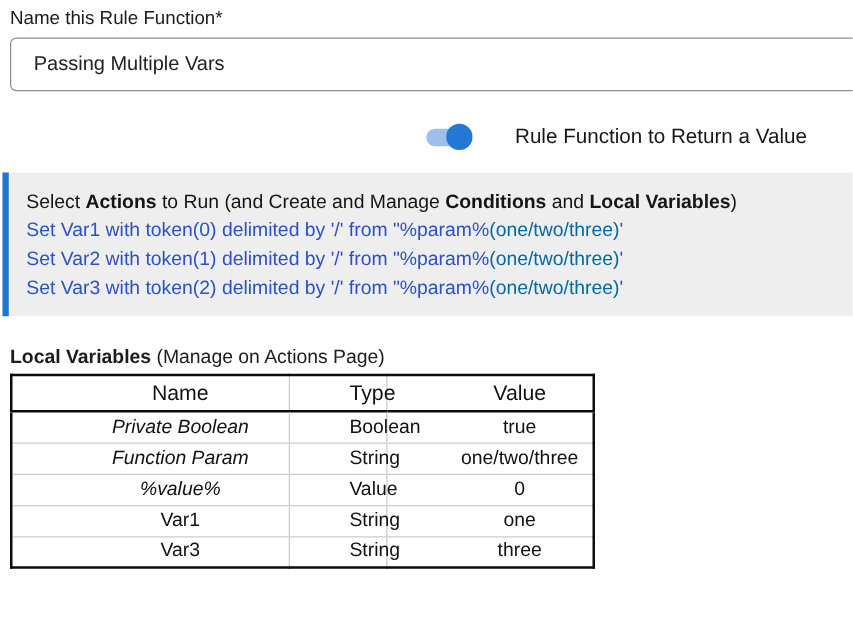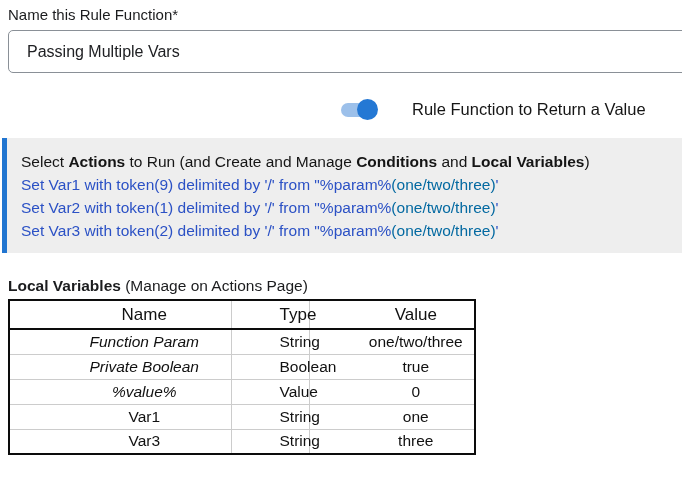--- a/index.html
+++ b/index.html
@@ -102,45 +102,45 @@
 <input class="name-input" type="text" value="Passing Multiple Vars" style="">
 
 <div class="toggle" role="switch" aria-checked="true">
   <div class="toggle-track"></div>
   <div class="toggle-thumb"></div>
 </div>
 <div class="toggle-label">Rule Function to Return a Value</div>
 
 <div class="actions-panel">
   <div class="intro-line"><span>Select </span><span class="bold">Actions</span><span> to Run (and Create and Manage </span><span class="bold">Conditions</span><span> and </span><span class="bold">Local Variables</span><span>)</span></div>
-  <div class="action-line"><span class="link">Set Var1 with token(9) delimited by '/' from "%param%</span><span class="note">(one/two/three)</span><span class="link">'</span></div>
+  <div class="action-line"><span class="link">Set Var1 with token(0) delimited by '/' from "%param%</span><span class="note">(one/two/three)</span><span class="link">'</span></div>
   <div class="action-line"><span class="link">Set Var2 with token(1) delimited by '/' from "%param%</span><span class="note">(one/two/three)</span><span class="link">'</span></div>
   <div class="action-line"><span class="link">Set Var3 with token(2) delimited by '/' from "%param%</span><span class="note">(one/two/three)</span><span class="link">'</span></div>
 </div>
 
 <div class="lv-heading"><span class="bold">Local Variables</span><span> (Manage on Actions Page)</span></div>
 
 <table class="lv-table">
   <thead>
     <tr>
       <th class="col-name">Name</th>
       <th class="col-type">Type</th>
       <th class="col-value">Value</th>
     </tr>
   </thead>
   <tbody>
     <tr>
+      <td class="italic">Private Boolean</td>
+      <td>Boolean</td>
+      <td>true</td>
+    </tr>
+    <tr>
       <td class="italic">Function Param</td>
       <td>String</td>
       <td>one/two/three</td>
-    </tr>
-    <tr>
-      <td class="italic">Private Boolean</td>
-      <td>Boolean</td>
-      <td>true</td>
     </tr>
     <tr>
       <td class="italic">%value%</td>
       <td>Value</td>
       <td>0</td>
     </tr>
     <tr>
       <td>Var1</td>
       <td>String</td>
       <td>one</td>

